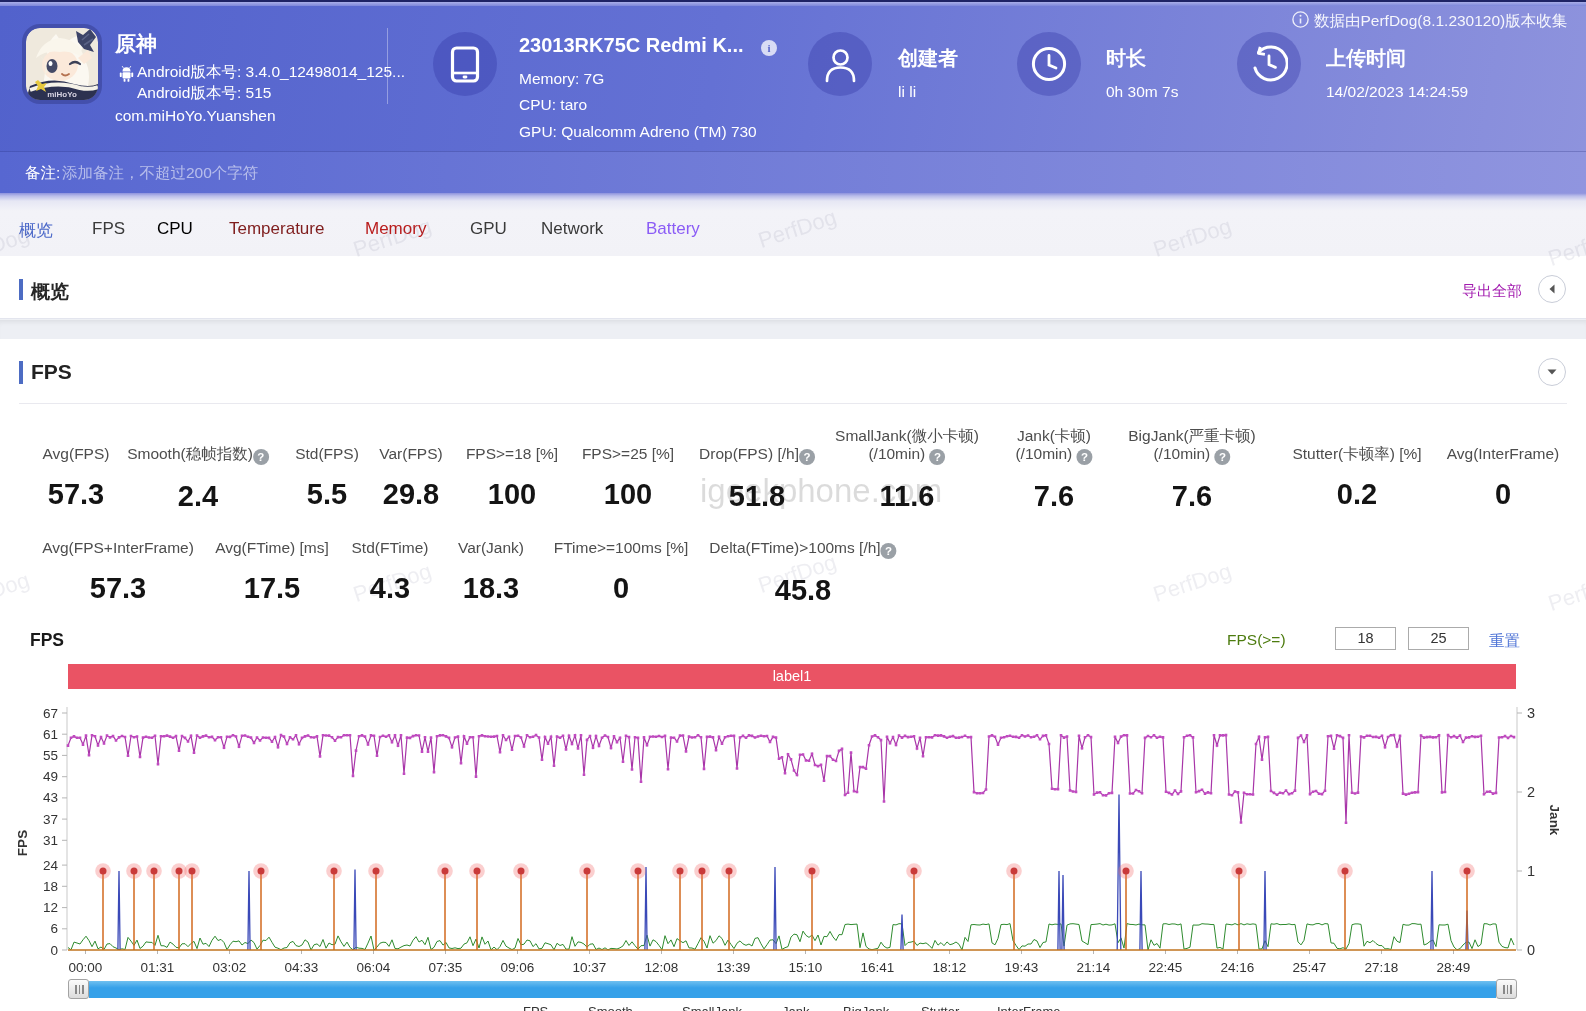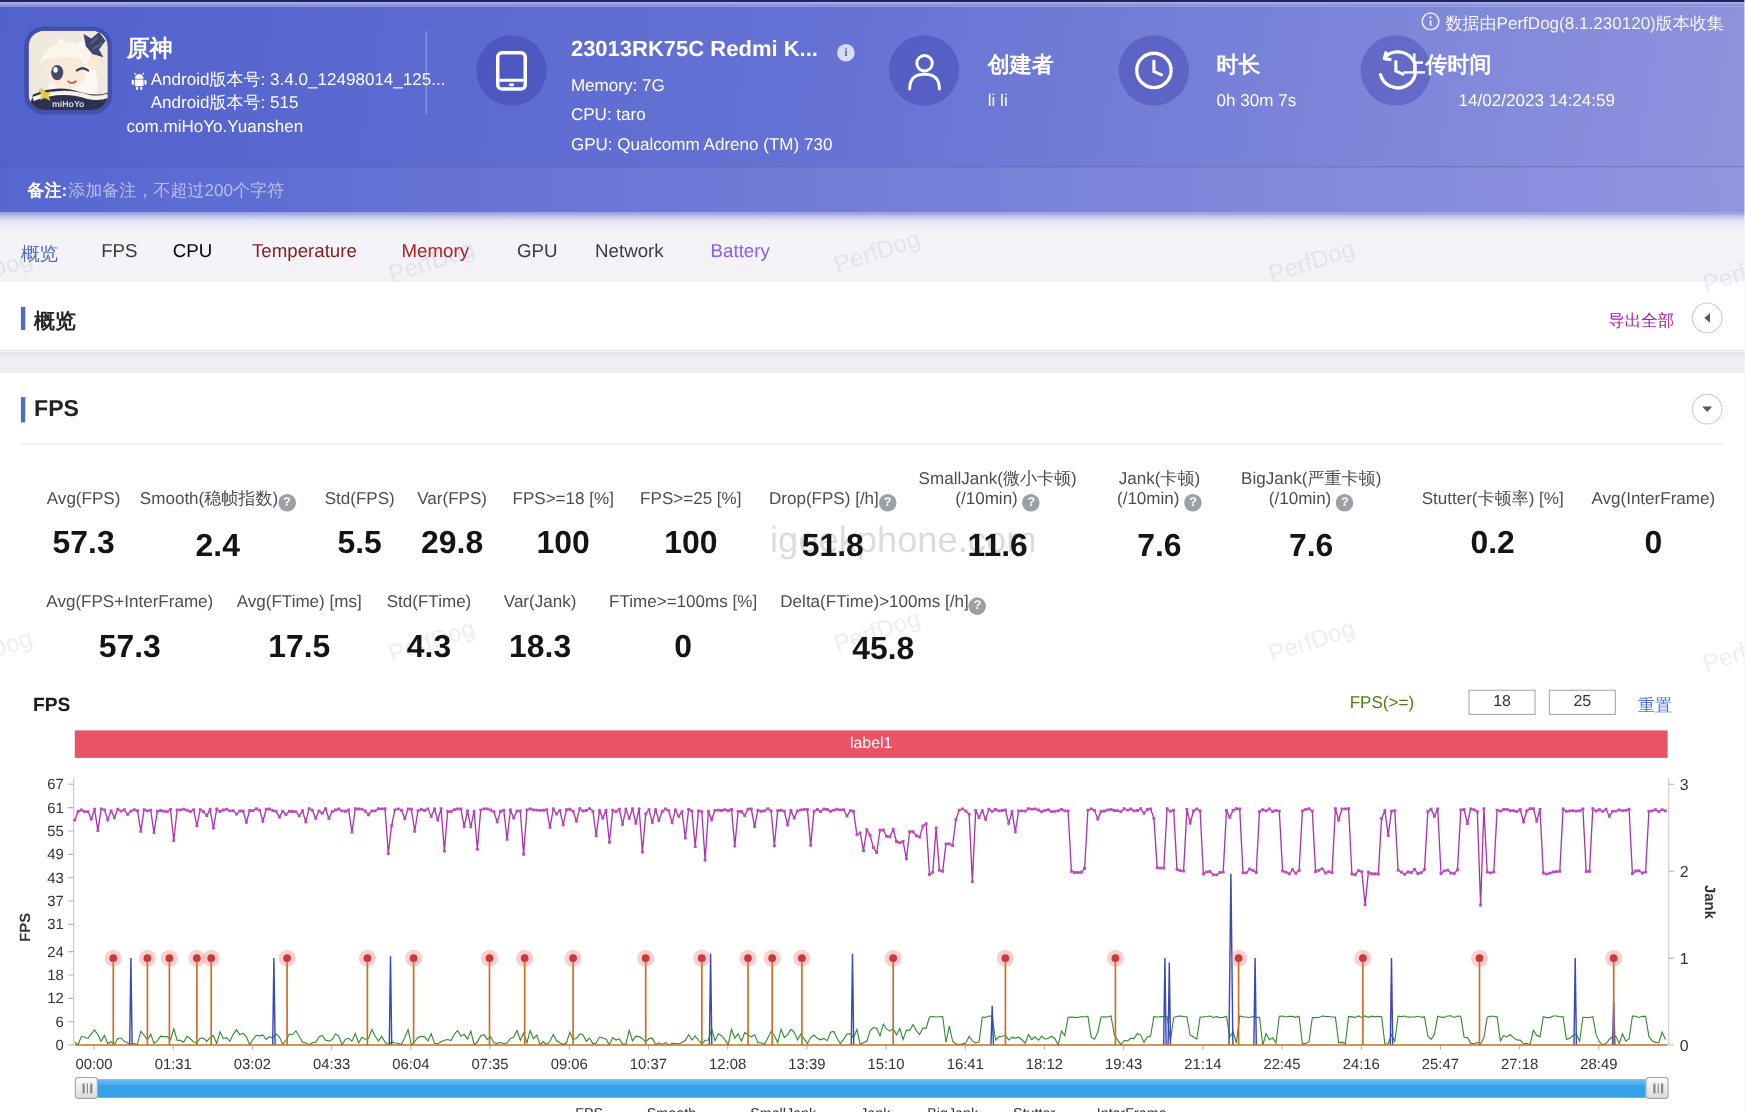--- a/index.html
+++ b/index.html
@@ -77,30 +77,30 @@
 <path d="M18 9.5 V19 L25 22" fill="none" stroke="#fff" stroke-width="2.8" stroke-linecap="round"></path>
 </svg>
 <div class="hlab" style="left:1106px;top:45px">时长</div>
 <div class="hval" style="left:1106px;top:83px">0h 30m 7s</div>
 <div class="cir" style="left:1237px;top:32px"></div>
 <svg class="abs" style="left:1250px;top:45px" width="38" height="38" viewBox="0 0 38 38">
 <path d="M8.6 7.5 A16.4 16.4 0 1 1 5 23" fill="none" stroke="#fff" stroke-width="3" stroke-linecap="round"></path>
 <path d="M10.2 1.8 L8.4 8.3 L14.9 9.4" fill="none" stroke="#fff" stroke-width="2.8" stroke-linejoin="round"></path>
 <path d="M19 11 V19.6 L25.4 22.4" fill="none" stroke="#fff" stroke-width="2.8" stroke-linecap="round"></path>
 </svg>
-<div class="hlab" style="left:1276px;top:45px">上传时间</div>
+<div class="hlab" style="left:1326px;top:45px">上传时间</div>
 <div class="hval" style="left:1326px;top:83px">14/02/2023 14:24:59</div>
 <svg class="abs" style="left:1292px;top:11px" width="17" height="17" viewBox="0 0 17 17">
 <circle cx="8.5" cy="8.5" r="7.6" fill="none" stroke="rgba(255,255,255,0.85)" stroke-width="1.4"></circle>
 <line x1="8.5" y1="7.5" x2="8.5" y2="12.5" stroke="rgba(255,255,255,0.85)" stroke-width="1.6"></line>
 <circle cx="8.5" cy="4.8" r="1" fill="rgba(255,255,255,0.85)"></circle>
 </svg>
 <div class="abs" style="left:1314px;top:11px;color:rgba(255,255,255,0.92);font-size:15.5px">数据由PerfDog(8.1.230120)版本收集</div>
 <div class="abs" style="left:0;top:151px;width:1586px;height:42px;background:linear-gradient(90deg,#5767d1,#9095df);border-top:1px solid rgba(25,30,110,0.25)"></div>
-<div class="abs" style="left:25px;top:163px;color:#fff;font-weight:bold;font-size:15.5px">备注:</div>
+<div class="abs" style="left:25px;top:163px;color:#fff;font-weight:normal;font-size:15.5px">备注:</div>
 <div class="abs" style="left:62px;top:163px;color:rgba(255,255,255,0.55);font-size:15.5px">添加备注，不超过200个字符</div>
 <div class="abs" style="left:0;top:193px;width:1586px;height:63px;background:linear-gradient(180deg,#8d92dd 0px,#babdea 3px,#e6e7f4 8px,#f3f3f8 18px,#f2f2f7 100%)"></div>
 <div class="abs" style="left:19px;top:219px;font-size:17px;color:#4a67c8">概览</div>
 <div class="abs" style="left:92px;top:219px;font-size:17px;color:#3a3a3a">FPS</div>
 <div class="abs" style="left:157px;top:219px;font-size:17px;color:#000000">CPU</div>
 <div class="abs" style="left:229px;top:219px;font-size:17px;color:#7f1d1d">Temperature</div>
 <div class="abs" style="left:365px;top:219px;font-size:17px;color:#b91c1c">Memory</div>
 <div class="abs" style="left:470px;top:219px;font-size:17px;color:#3a3a3a">GPU</div>
 <div class="abs" style="left:541px;top:219px;font-size:17px;color:#3a3a3a">Network</div>
 <div class="abs" style="left:646px;top:219px;font-size:17px;color:#8b5cf6">Battery</div>

